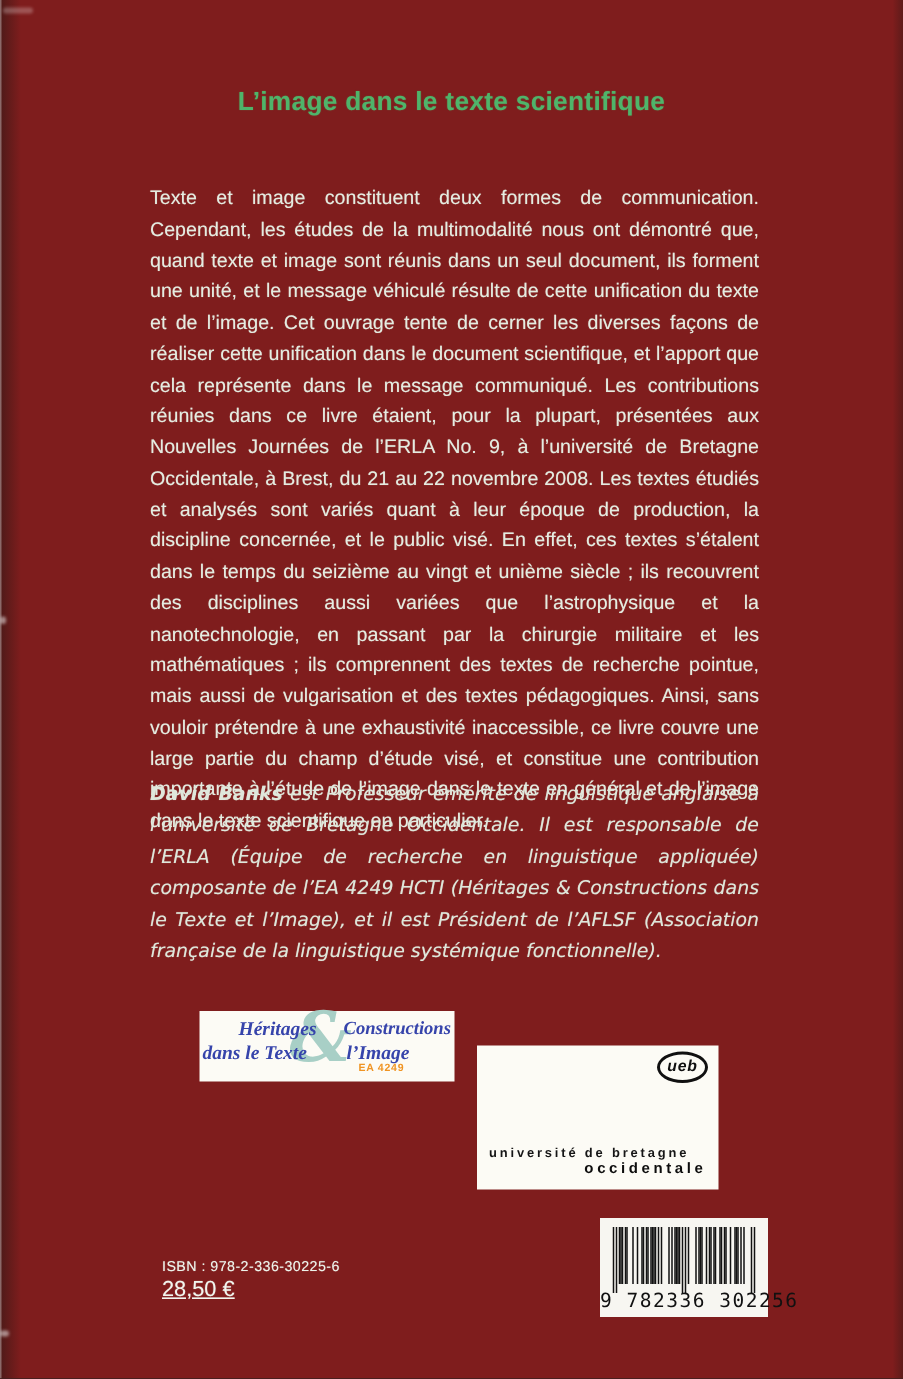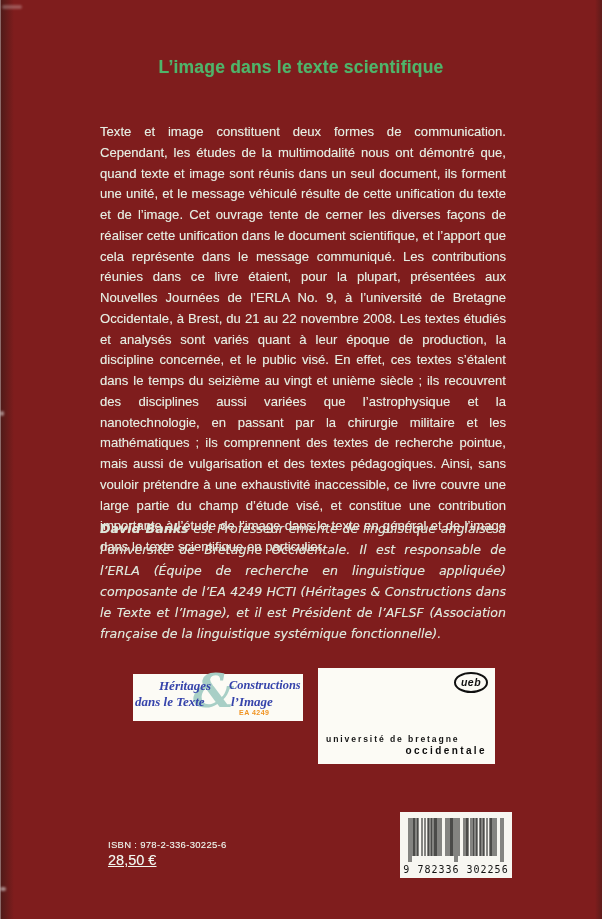--- a/index.html
+++ b/index.html
@@ -36,41 +36,41 @@
   .hcti-l1{left:26px;top:4px;text-align:right;}
   .hcti-l2{left:2px;top:20px;}
   .hcti-amp{left:60px;top:-10px;font-family:"DejaVu Serif",serif;font-style:italic;
         font-size:46px;color:#A8CFC6;z-index:1;}
   .hcti-l3{left:96px;top:4px;font-size:12.4px;font-style:italic;}
   .hcti-l4{left:98px;top:20px;}
   .hcti-ea{left:106px;top:35px;font-size:7px;font-weight:bold;letter-spacing:0.5px;
         color:#F09423;font-family:"Liberation Sans",sans-serif;z-index:2;}
 
   
-  .ubo-box{position:absolute;left:318px;top:668px;width:177px;height:96px;background:#FCFBF5;}
+  .ubo-box{position:absolute;left:318px;top:697px;width:161px;height:96px;background:#FCFBF5;}
   .ueb-badge{position:absolute;right:7px;top:4px;width:30px;height:17px;border:2px solid #101010;
         border-radius:50%;text-align:center;font-weight:bold;font-style:italic;
         font-size:10.5px;line-height:16px;color:#101010;letter-spacing:0.5px;}
   .ubo-word{position:absolute;left:0;width:100%;top:13px;text-align:center;
         font-family:"DejaVu Sans",sans-serif;font-weight:bold;font-size:40px;
         letter-spacing:5px;color:#0D0D0D;-webkit-text-stroke:2.2px #0D0D0D;}
   .ubo-sub1{position:absolute;left:8px;top:66px;font-weight:bold;font-size:8.6px;
         letter-spacing:1.9px;color:#161616;white-space:nowrap;}
   .ubo-sub2{position:absolute;right:8px;top:77px;font-weight:bold;font-size:10px;
         letter-spacing:2.4px;color:#0D0D0D;white-space:nowrap;}
 
   
   .isbn{position:absolute;left:108px;top:839px;font-size:9.5px;letter-spacing:0.3px;color:#EEF3EB;
         text-shadow:0 0 0.7px rgba(238,243,235,0.5);}
   .price{position:absolute;left:108px;top:852px;font-size:14.5px;color:#F2F6EF;
         text-shadow:0 0 0.8px rgba(242,246,239,0.5);text-decoration:underline;}
   .barcode-box{position:absolute;left:400px;top:812px;width:112px;height:66px;background:#F7F6F1;}
   .barcode-bars{position:absolute;left:8px;top:6px;}
   .barcode-digits{position:absolute;left:0;bottom:3px;width:100%;text-align:center;
-        font-family:"DejaVu Sans Mono",monospace;font-size:10px;letter-spacing:1px;
+        font-family:"DejaVu Sans Mono",monospace;font-size:13px;letter-spacing:1px;
         color:#111;white-space:nowrap;}
 </style>
 </head>
 <body>
 
 <div class="page">
   <div class="edge-left-shadow"></div>
   <div class="edge-right-shadow"></div>
   <div class="edge-left-hairline"></div>
   <div class="smudge a"></div>

